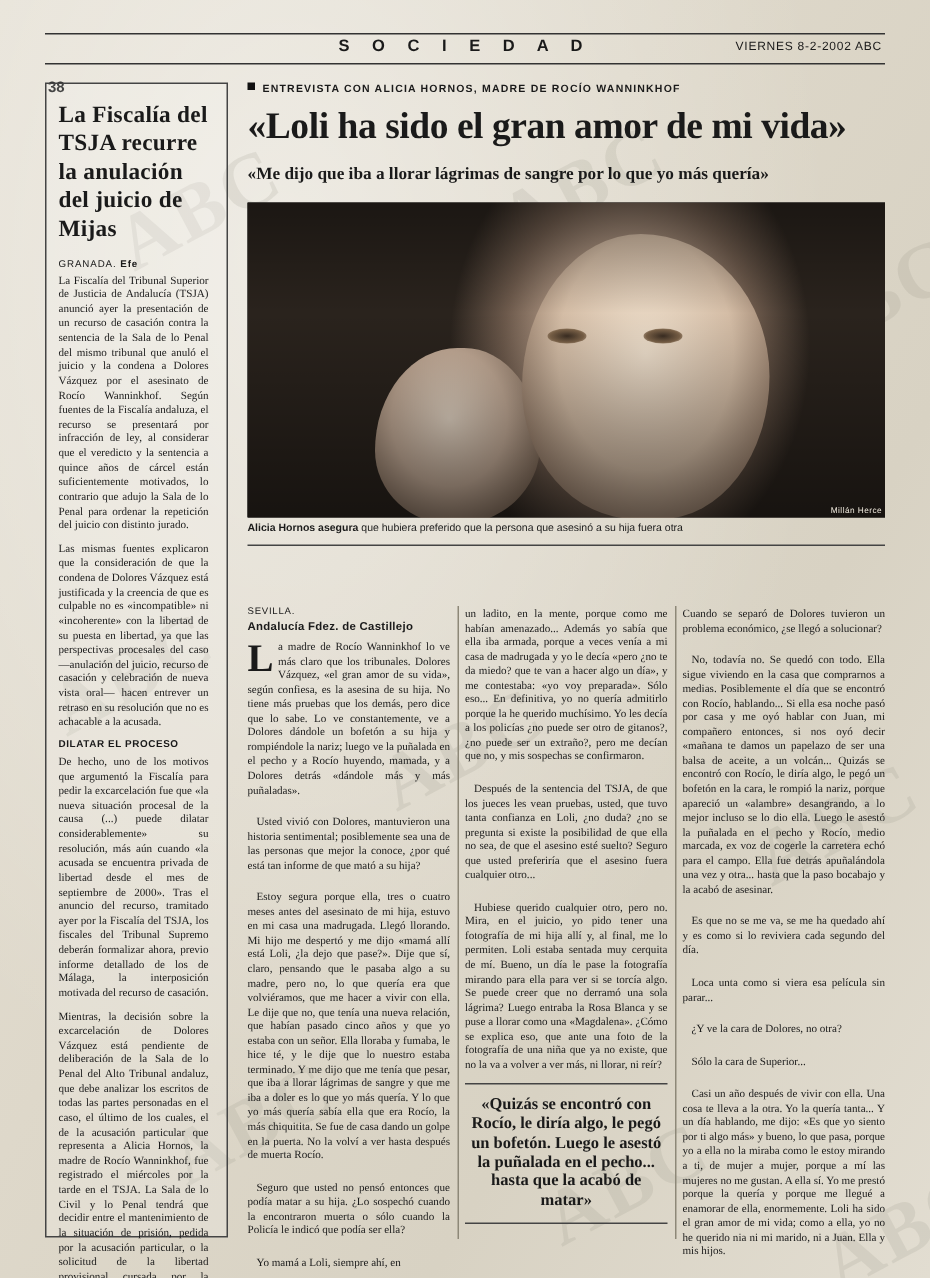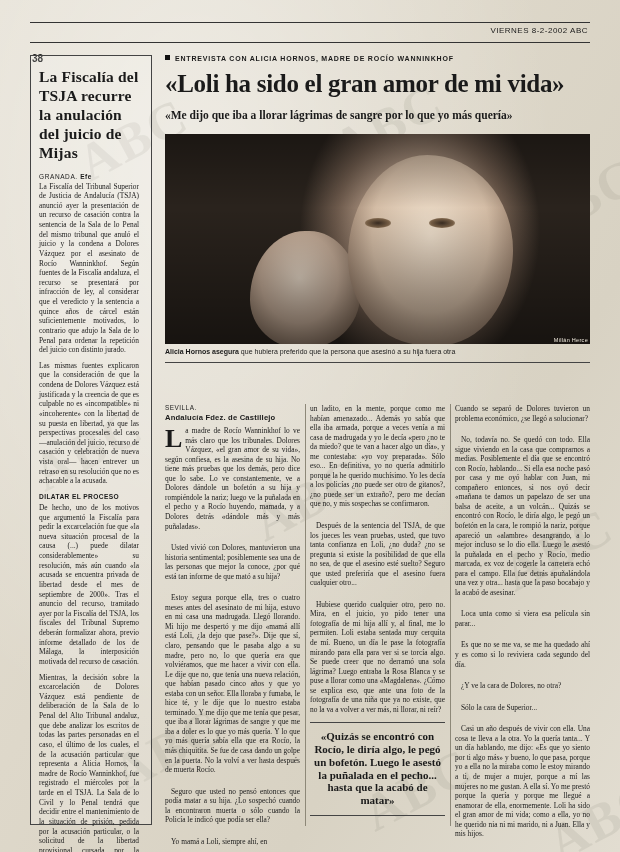--- a/index.html
+++ b/index.html
@@ -290,20 +290,21 @@
   <div class="wm" style="left:30px;  top:420px; font-size:52px;">ABC</div>
   <div class="wm" style="left:250px; top:470px; font-size:52px;">ABC</div>
   <div class="wm" style="left:500px; top:520px; font-size:52px;">ABC</div>
   <div class="wm" style="left:110px; top:720px; font-size:52px;">ABC</div>
   <div class="wm" style="left:360px; top:760px; font-size:52px;">ABC</div>
   <div class="wm" style="left:545px; top:790px; font-size:52px;">ABC</div>
 
   <div class="masthead">
     <div class="rule-top"></div>
     <div class="folio">38</div>
+    <div class="section-title">S O C I E D A D</div>
     <div class="dateline">VIERNES 8-2-2002 ABC</div>
     <div class="rule-bot"></div>
   </div>
 
   <div class="left-col">
     <div class="left-head">La Fiscalía del TSJA recurre la anulación del juicio de Mijas</div>
     <div class="byline">
       <span>GRANADA.</span>
       <b>Efe</b>
     </div>
@@ -354,21 +355,21 @@
     <div class="col">
       <p>un ladito, en la mente, porque como me habían amenazado... Además yo sabía que ella iba armada, porque a veces venía a mi casa de madrugada y yo le decía «pero ¿no te da miedo? que te van a hacer algo un día», y me contestaba: «yo voy preparada». Sólo eso... En definitiva, yo no quería admitirlo porque la he querido muchísimo. Yo les decía a los policías ¿no puede ser otro de gitanos?, ¿no puede ser un extraño?, pero me decían que no, y mis sospechas se confirmaron.</p>
       <p>Después de la sentencia del TSJA, de que los jueces les vean pruebas, usted, que tuvo tanta confianza en Loli, ¿no duda? ¿no se pregunta si existe la posibilidad de que ella no sea, de que el asesino esté suelto? Seguro que usted preferiría que el asesino fuera cualquier otro...</p>
       <p>Hubiese querido cualquier otro, pero no. Mira, en el juicio, yo pido tener una fotografía de mi hija allí y, al final, me lo permiten. Loli estaba sentada muy cerquita de mí. Bueno, un día le pase la fotografía mirando para ella para ver si se torcía algo. Se puede creer que no derramó una sola lágrima? Luego entraba la Rosa Blanca y se puse a llorar como una «Magdalena». ¿Cómo se explica eso, que ante una foto de la fotografía de una niña que ya no existe, que no la va a volver a ver más, ni llorar, ni reír?</p>
       <div class="pullquote">«Quizás se encontró con Rocío, le diría algo, le pegó un bofetón. Luego le asestó la puñalada en el pecho... hasta que la acabó de matar»</div>
     </div>
 
     <div class="col">
       <p>Cuando se separó de Dolores tuvieron un problema económico, ¿se llegó a solucionar?</p>
       <p>No, todavía no. Se quedó con todo. Ella sigue viviendo en la casa que comprarnos a medias. Posiblemente el día que se encontró con Rocío, hablando... Si ella esa noche pasó por casa y me oyó hablar con Juan, mi compañero entonces, si nos oyó decir «mañana te damos un papelazo de ser una balsa de aceite, a un volcán... Quizás se encontró con Rocío, le diría algo, le pegó un bofetón en la cara, le rompió la nariz, porque apareció un «alambre» desangrando, a lo mejor incluso se lo dio ella. Luego le asestó la puñalada en el pecho y Rocío, medio marcada, ex voz de cogerle la carretera echó para el campo. Ella fue detrás apuñalándola una vez y otra... hasta que la paso bocabajo y la acabó de asesinar.</p>
+      <p>Es que no se me va, se me ha quedado ahí y es como si lo reviviera cada segundo del día.</p>
       <p>Loca unta como si viera esa película sin parar...</p>
-      <p>Es que no se me va, se me ha quedado ahí y es como si lo reviviera cada segundo del día.</p>
       <p>¿Y ve la cara de Dolores, no otra?</p>
       <p>Sólo la cara de Superior...</p>
       <p>Casi un año después de vivir con ella. Una cosa te lleva a la otra. Yo la quería tanta... Y un día hablando, me dijo: «Es que yo siento por ti algo más» y bueno, lo que pasa, porque yo a ella no la miraba como le estoy mirando a ti, de mujer a mujer, porque a mí las mujeres no me gustan. A ella sí. Yo me prestó porque la quería y porque me llegué a enamorar de ella, enormemente. Loli ha sido el gran amor de mi vida; como a ella, yo no he querido nia ni mi marido, ni a Juan. Ella y mis hijos.</p>
     </div>
   </div>
 
 </div>
 
 </body></html>

